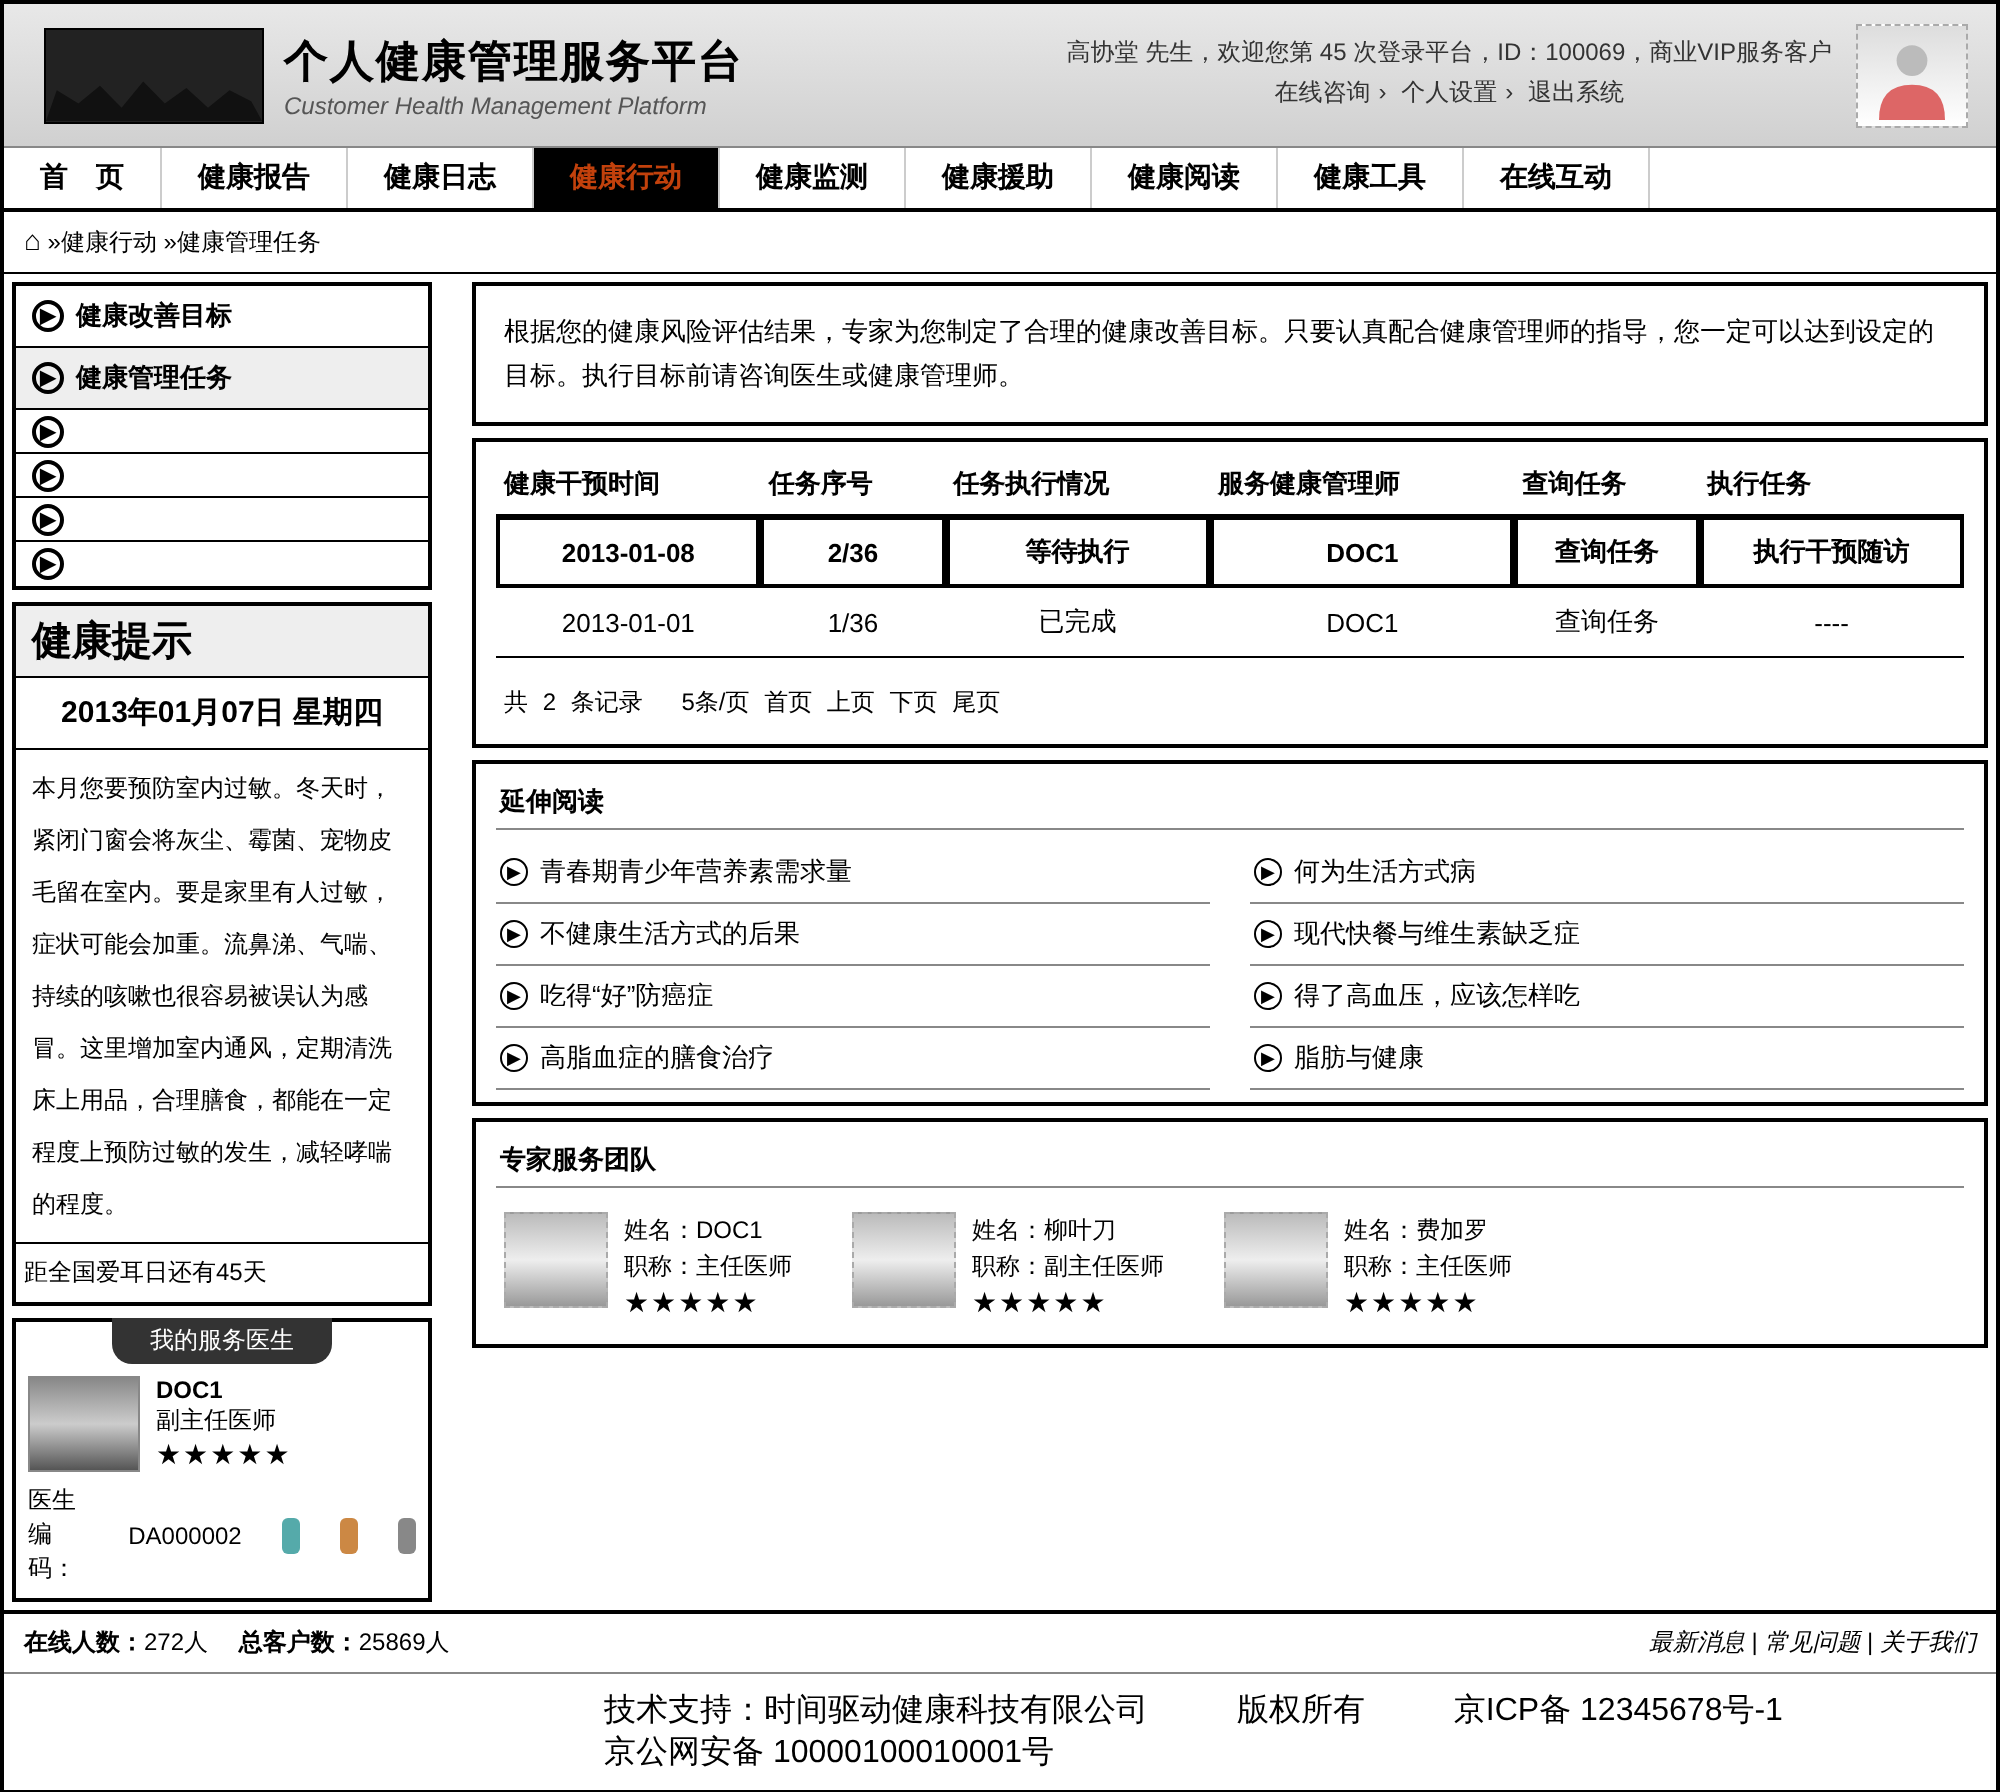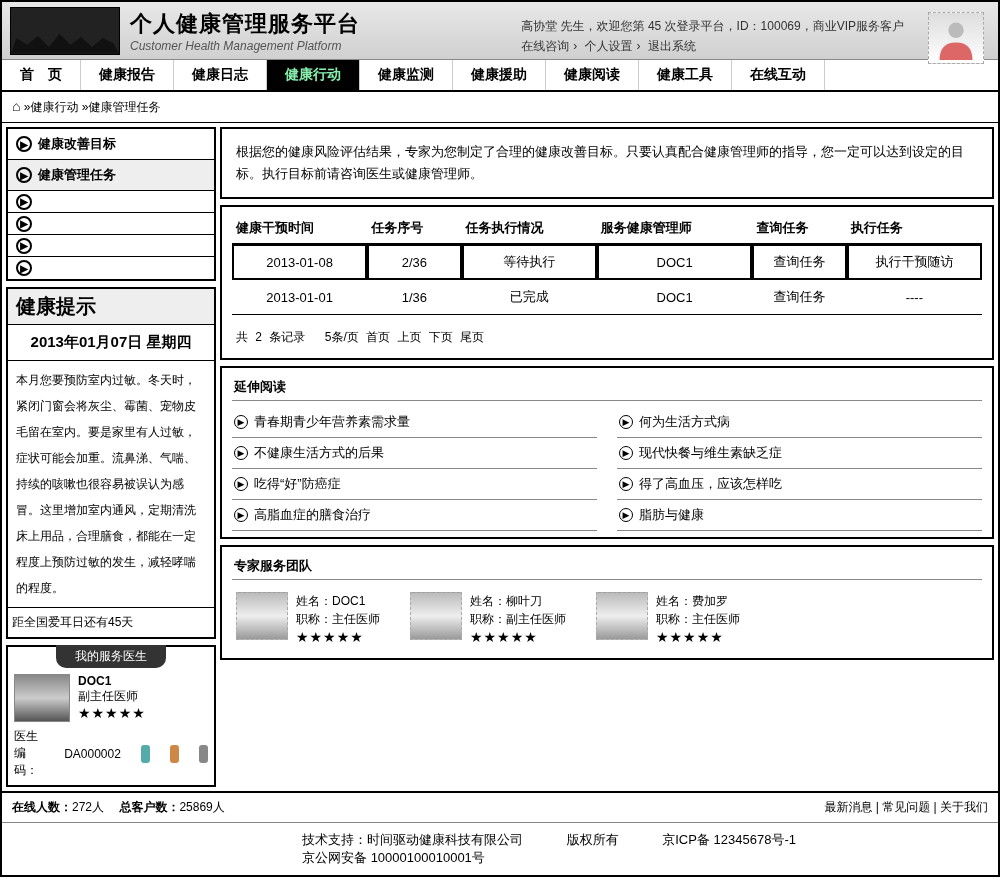--- a/index.html
+++ b/index.html
@@ -1,44 +1,44 @@
 <!DOCTYPE html>
 <html><head>
 <meta charset="utf-8">
 <style>
 * { box-sizing: border-box; margin: 0; padding: 0; }
 body { font-family: "Microsoft YaHei", SimSun, Arial, sans-serif; font-size: 12px; background: #fff; color: #000; }
 .page { width: 1000px; margin: 0 auto; border: 2px solid #000; }
 
 
-.header { height: 58px; background: linear-gradient(#e8e8e8,#d0d0d0); border-bottom: 1px solid #888; display: flex; align-items: center; padding: 0 8px; position: relative; }
+.header { height: 72px; background: linear-gradient(#e8e8e8,#d0d0d0); border-bottom: 1px solid #888; display: flex; align-items: center; padding: 0 20px; position: relative; }
 .logo-block { display: flex; align-items: center; }
 .logo-img { width: 110px; height: 48px; background: #222; border: 1px solid #000; margin-right: 10px; position: relative; overflow: hidden; }
 .logo-img::before { content:""; position:absolute; bottom:0; left:0; right:0; height:22px; background:#111; clip-path: polygon(0 100%, 5% 30%, 15% 60%, 25% 20%, 35% 70%, 45% 10%, 55% 60%, 65% 25%, 75% 70%, 85% 30%, 95% 55%, 100% 100%);}
 .titles .zh { font-size: 22px; font-weight: bold; letter-spacing: 1px; }
 .titles .en { font-size: 12px; color: #555; font-style: italic; }
-.header-right { position:absolute; right: 94px; top: 14px; text-align: left; font-size: 12px; line-height: 20px; color:#333;}
+.header-right { position:absolute; right: 82px; top: 14px; text-align: center; font-size: 12px; line-height: 20px; color:#333;}
 .header-right a { color:#333; text-decoration:none;margin-top:29px; }
 .hr-sep { margin: 0 4px; }
 .avatar { position:absolute; right: 14px; top: 10px; width: 56px; height: 52px; border:1px dashed #aaa; background:#f5f5f5 linear-gradient(#ddd,#fff); display:flex; align-items:center; justify-content:center;}
 .avatar svg { width:44px; height:44px; }
 
 
 .nav { display:flex; border-bottom: 2px solid #000; background:#fff; }
 .nav-item { padding: 6px 18px; font-size: 14px; font-weight: bold; border-right:1px solid #ccc; cursor:pointer; }
-.nav-item.active { background:#000; color:#86efac; }
+.nav-item.active { background:#000; color:#c2410c; }
 
 
 .breadcrumb { padding: 6px 10px; font-size: 12px; border-bottom: 1px solid #000;}
 .breadcrumb .home-ico { font-size:14px; }
 
 
 .body { display:flex; padding: 4px; gap:4px; }
 .left-col { width: 210px; display:flex; flex-direction:column; gap:6px; }
-.right-col { flex:1; display:flex; flex-direction:column; gap:6px; }
+.right-col { flex:1; display:flex; flex-direction:column; gap:6px;margin-left:16px; }
 
 .panel { border:2px solid #000; padding:0; background:#fff; }
 
 
 .side-menu .sm-row { border-bottom:1px solid #000; padding:6px 8px; display:flex; align-items:center; gap:6px; cursor:pointer; font-weight:bold; font-size:13px;}
 .side-menu .sm-row:last-child { border-bottom:none;}
 .side-menu .sm-row.sel { background:#eee; }
 .side-menu .sm-row.empty { height:22px; }
 .circ-arrow { width:16px; height:16px; border:2px solid #000; border-radius:50%; display:inline-flex; align-items:center; justify-content:center; font-size:10px; }
 
@@ -57,39 +57,39 @@
 .mydoc-row2 { margin-top:6px; display:flex; align-items:center; gap:20px; font-size:12px;}
 .chip { width:18px; height:18px; border-radius:3px; display:inline-block;}
 .chip.a{background:#5aa;} .chip.b{background:#c84;} .chip.c{background:#888;}
 
 
 .notice-box { padding:12px 14px; font-size:13px; line-height:22px; border:2px solid #000;}
 .tbl-wrap { border:2px solid #000; padding:6px 10px;}
 table.task { width:100%; border-collapse:collapse; font-size:13px;}
 table.task th { border-bottom:2px solid #000; padding:6px 4px; font-weight:bold; text-align:left;}
 table.task td { border-bottom:1px solid #000; padding:8px 4px; text-align:center;}
-table.task tr.hl td { outline:2px solid #000; outline-offset:-2px; font-weight:normal;}
+table.task tr.hl td { outline:2px solid #000; outline-offset:-2px; font-weight:bold;}
 .pager { padding: 14px 4px 6px; font-size:12px;}
 .pager span, .pager a { margin-right:4px; color:#000; text-decoration:none;}
 
 .sec-head { font-weight:bold; font-size:13px; padding:4px 2px; border-bottom:1px solid #888; margin-bottom:6px;}
 .read-cols { display:flex; gap:20px;}
 .read-col { flex:1;}
 .read-item { border-bottom:1px solid #888; padding:6px 2px; display:flex; align-items:center; gap:6px; font-size:13px; cursor:pointer;}
 .read-item .ra { width:14px; height:14px; border:1px solid #000; border-radius:50%; display:inline-flex; align-items:center; justify-content:center; font-size:9px;}
 
 .team-row { display:flex; gap:30px; padding:6px 4px;}
 .member { display:flex; gap:8px; align-items:flex-start;}
 .mthumb { width:52px; height:48px; border:1px dashed #aaa; background:linear-gradient(#bbb,#eee,#999);}
 .minfo { font-size:12px; line-height:18px;}
 
 
 .footer1 { border-top:2px solid #000; padding:6px 10px; display:flex; justify-content:space-between; font-size:12px;}
-.footer1 a { color:#000; text-decoration:none;}
-.footer2 { border-top:1px solid #888; padding:8px 10px; font-size:13px; text-align:left;}
+.footer1 a { color:#000; text-decoration:none;font-style:italic;}
+.footer2 { border-top:1px solid #888; padding:8px 10px; font-size:16px; text-align:left;}
 .footer2 .fsp { display:inline-block; margin-right:40px;}
 .footer2 { padding-left: 300px;}
 </style>
 </head>
 <body>
 
 <div class="page">
 
   <div class="header">
     <div class="logo-block">

